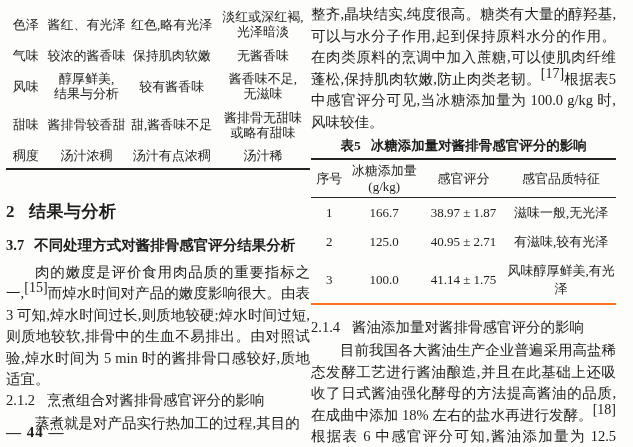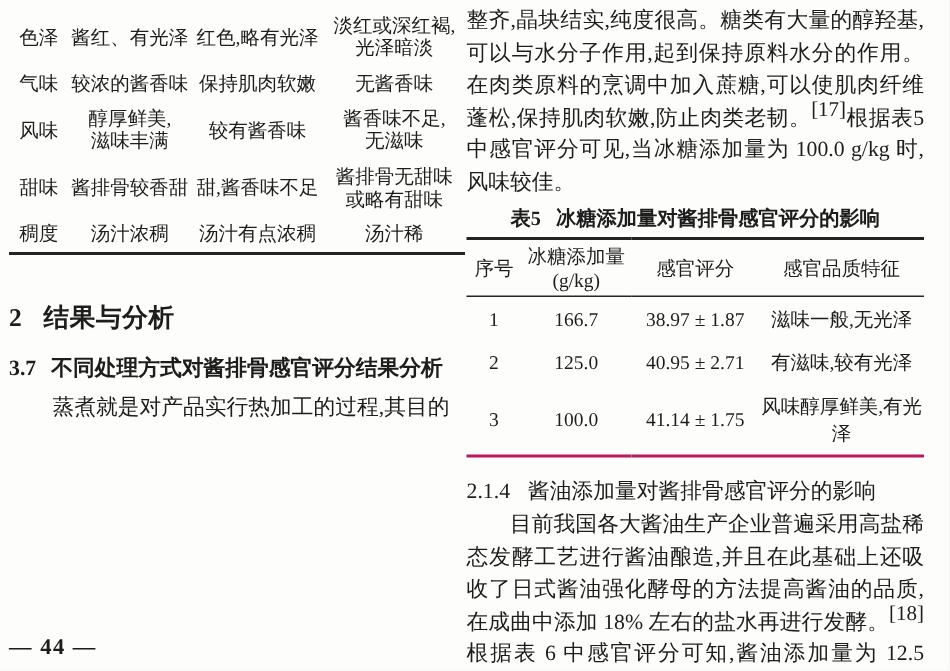--- a/index.html
+++ b/index.html
@@ -93,21 +93,21 @@
     text-align:center;
     font-size:13.5px;
     font-weight:bold;
     margin:4px 0 3px 0;
   }
   .t5-caption .cap-label{margin-right:10px;}
   .data-table{
     width:100%;
     border-collapse:collapse;
     border-top:2px solid #242424;
-    border-bottom:2px solid #be185d;
+    border-bottom:2px solid #f97316;
     font-size:13px;
   }
   .data-table thead td{
     border-bottom:1px solid #242424;
     text-align:center;
     vertical-align:middle;
     padding:3px 1px;
     white-space:pre-line;
     line-height:1.2;
   }
@@ -142,21 +142,21 @@
         </tr>
         <tr>
           <td class="qt-c0 attr">气味</td>
           <td class="qt-c1">较浓的酱香味</td>
           <td class="qt-c2">保持肌肉软嫩</td>
           <td class="qt-c3">无酱香味</td>
         </tr>
         <tr>
           <td class="qt-c0 attr">风味</td>
           <td class="qt-c1">醇厚鲜美,
-滋味丰满</td>
+结果与分析</td>
           <td class="qt-c2">较有酱香味</td>
           <td class="qt-c3">酱香味不足,
 无滋味</td>
         </tr>
         <tr>
           <td class="qt-c0 attr">甜味</td>
           <td class="qt-c1">酱排骨较香甜</td>
           <td class="qt-c2">甜,酱香味不足</td>
           <td class="qt-c3">酱排骨无甜味
 或略有甜味</td>
@@ -172,21 +172,25 @@
 
     <div class="h-sec">
       <span class="num">2</span><span>结果与分析</span>
     </div>
 
     <div class="h-sub">
       <span class="num">3.7</span><span>不同处理方式对酱排骨感官评分结果分析</span>
     </div>
 
 
-
+    <p class="para indent"><span>肉的嫩度是评价食用肉品质的重要指标之一,</span><sup class="ref">[15]</sup><span>而焯水时间对产品的嫩度影响很大。由表3 可知,焯水时间过长,则质地较硬;焯水时间过短,则质地较软,排骨中的生血不易排出。由对照试验,焯水时间为 5 min 时的酱排骨口感较好,质地适宜。</span></p>
+
+    <div class="h-minor">
+      <span class="num">2.1.2</span><span>烹煮组合对酱排骨感官评分的影响</span>
+    </div>
 
     <p class="para indent"><span>蒸煮就是对产品实行热加工的过程,其目的</span></p>
   </div>
 
   <div class="col col-right">
 
     <p class="para rc-p1"><span>整齐,晶块结实,纯度很高。糖类有大量的醇羟基,可以与水分子作用,起到保持原料水分的作用。在肉类原料的烹调中加入蔗糖,可以使肌肉纤维蓬松,保持肌肉软嫩,防止肉类老韧。</span><sup class="ref">[17]</sup><span>根据表5 中感官评分可见,当冰糖添加量为 100.0 g/kg 时,风味较佳。</span></p>
 
     <div class="t5-caption">
       <span class="cap-label">表5</span><span>冰糖添加量对酱排骨感官评分的影响</span>

